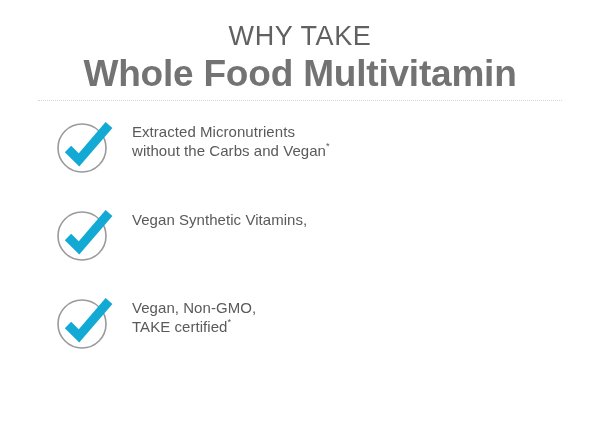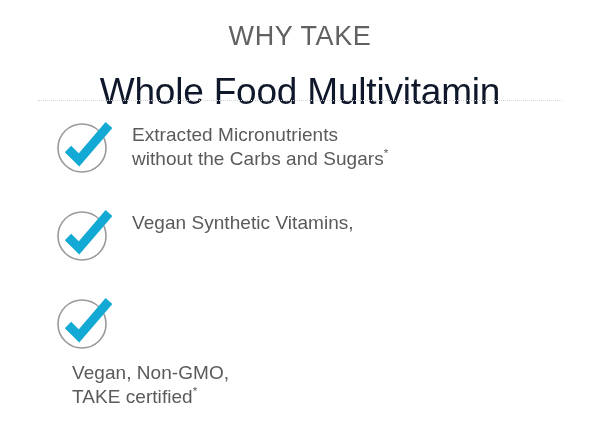--- a/index.html
+++ b/index.html
@@ -29,25 +29,25 @@
   .eyebrow {
     font-size: 27px;
     letter-spacing: 0.6px;
     color: #616163;
     font-weight: 400;
     line-height: 1.05;
     font-family: "Liberation Sans", sans-serif;
   }
   .headline {
     font-size: 37px;
-    color: #0f172a;
-    font-weight: 400;
+    color: #737373;
+    font-weight: 700;
     line-height: 1.18;
     letter-spacing: -0.2px;
-    margin-top: 20px;
+    margin-top: 2px;
     font-family: "Liberation Sans", sans-serif;
   }
   .divider {
     position: absolute;
     left: 38px;
     right: 38px;
     top: 100px;
     height: 1px;
     border-top: 1px dotted #d5d5d8;
   }
@@ -60,39 +60,38 @@
     right: 0;
   }
   .bullet {
     display: flex;
     align-items: flex-start;
     margin-bottom: 28px;
     padding-left: 56px;
   }
   .bullet:last-child {
     margin-bottom: 0;
-    flex-direction: column;
   }
   .check-wrap {
     position: relative;
     width: 60px;
     height: 58px;
     flex: 0 0 60px;
     margin-top: 2px;
   }
   .check-wrap svg {
     position: absolute;
     top: 0;
     left: 0;
     width: 60px;
     height: 58px;
     overflow: visible;
   }
   .bullet-text {
-    font-size: 19px;
+    font-size: 15px;
     color: #5a5a5c;
     line-height: 1.26;
     padding-top: 5px;
     padding-left: 16px;
     font-weight: 400;
     letter-spacing: 0.05px;
     white-space: nowrap;
     font-family: "Liberation Sans", sans-serif;
   }
   .bullet-text .line {
@@ -120,21 +119,21 @@
 
     <div class="bullet">
       <div class="check-wrap">
         <svg viewBox="0 0 60 58" xmlns="http://www.w3.org/2000/svg">
           <circle cx="26" cy="28" r="24" fill="none" stroke="#9a9a9d" stroke-width="1.6"></circle>
           <path d="M12 29 L23 40 L53 5" fill="none" stroke="#12aad4" stroke-width="9" stroke-linecap="butt" stroke-linejoin="miter"></path>
         </svg>
       </div>
       <div class="bullet-text">
         <span class="line">Extracted Micronutrients</span>
-        <span class="line"><span>without the Carbs and Sugars</span><sup class="asterisk">*</sup></span>
+        <span class="line"><span>without the Carbs and Vegan</span><sup class="asterisk">*</sup></span>
       </div>
     </div>
 
     <div class="bullet">
       <div class="check-wrap">
         <svg viewBox="0 0 60 58" xmlns="http://www.w3.org/2000/svg">
           <circle cx="26" cy="28" r="24" fill="none" stroke="#9a9a9d" stroke-width="1.6"></circle>
           <path d="M12 29 L23 40 L53 5" fill="none" stroke="#12aad4" stroke-width="9" stroke-linecap="butt" stroke-linejoin="miter"></path>
         </svg>
       </div>

